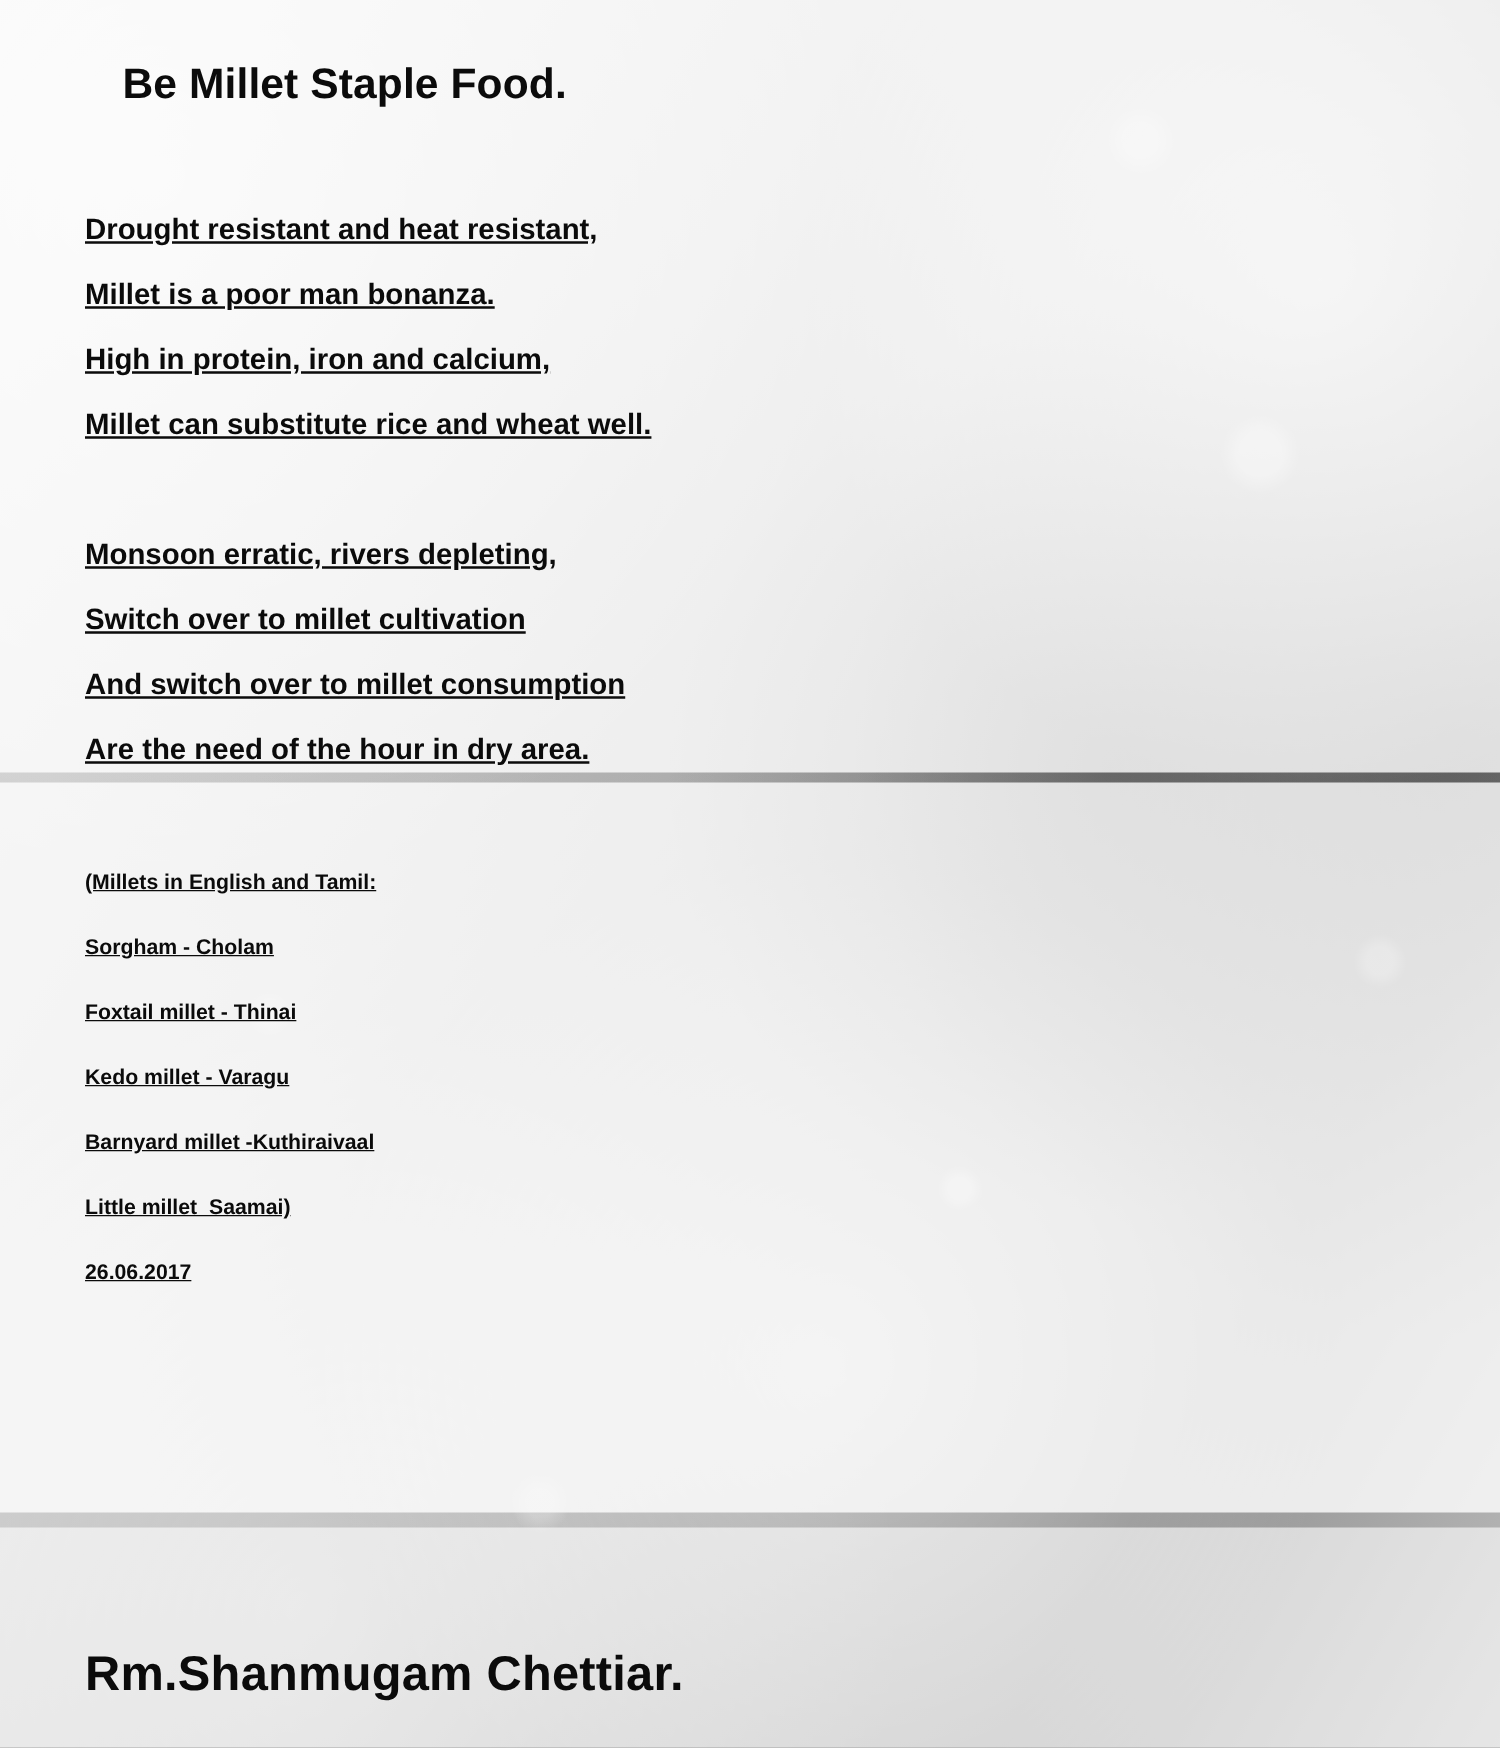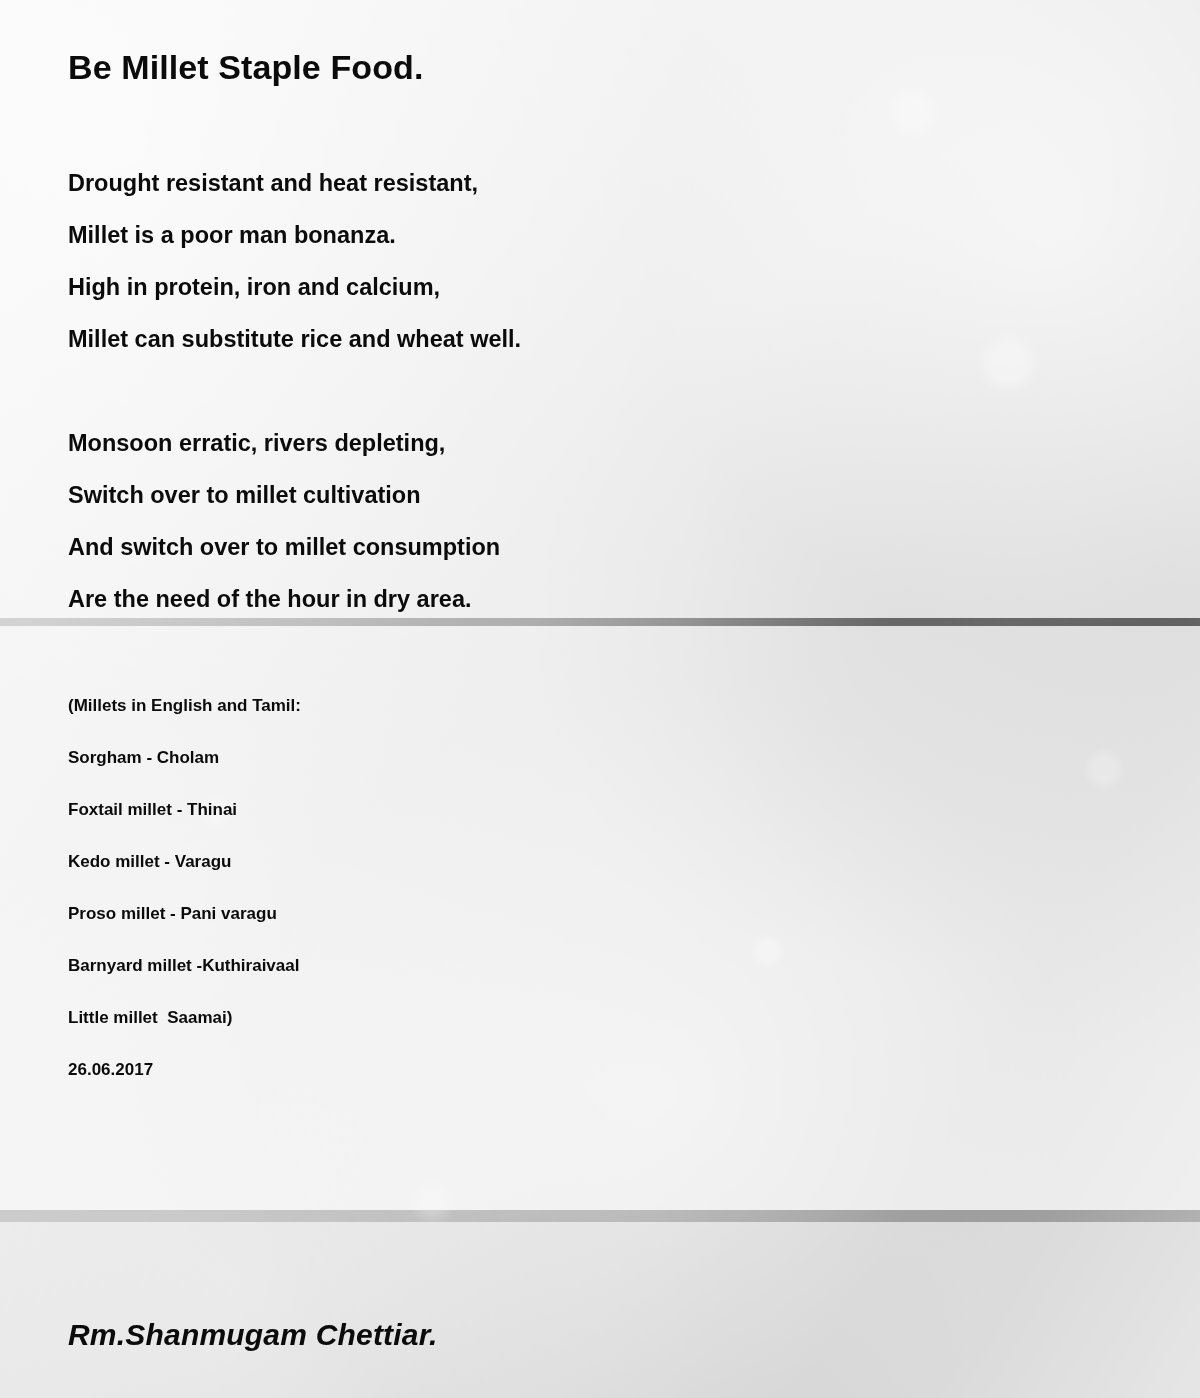--- a/index.html
+++ b/index.html
@@ -61,46 +61,46 @@
     position: absolute;
     left: 68px;
     color: #0b0b0b;
   }
 
   #title {
     top: 48px;
     font-size: 34px;
     font-weight: bold;
     letter-spacing: 0.1px;
+    margin-left: 30px;
   }
 
   #stanzas {
     top: 157px;
     font-size: 23.5px;
     font-weight: bold;
     line-height: 52px;
   }
   #stanzas .blank { height: 52px; }
 
   #millet-list {
     top: 680px;
     font-size: 17px;
     font-weight: bold;
     line-height: 52px;
   }
 
   #author {
     top: 1318px;
-    font-size: 30px;
+    font-size: 39px;
     font-weight: bold;
-    font-style: italic;
     letter-spacing: 0.2px;
   }
 
-  .line { white-space: pre; }
+  .line { white-space: pre; text-decoration: underline; }
 </style>
 </head>
 <body>
 
 <div id="bg"></div>
 
 <div class="panel" id="panel-top"></div>
 <div class="panel" id="panel-middle"></div>
 <div class="panel" id="panel-bottom"></div>
 
@@ -116,19 +116,18 @@
   <div class="line">Switch over to millet cultivation</div>
   <div class="line">And switch over to millet consumption</div>
   <div class="line">Are the need of the hour in dry area.</div>
 </div>
 
 <div class="content" id="millet-list">
   <div class="line">(Millets in English and Tamil:</div>
   <div class="line">Sorgham - Cholam</div>
   <div class="line">Foxtail millet - Thinai</div>
   <div class="line">Kedo millet - Varagu</div>
-  <div class="line">Proso millet - Pani varagu</div>
   <div class="line">Barnyard millet -Kuthiraivaal</div>
   <div class="line">Little millet  Saamai)</div>
   <div class="line">26.06.2017</div>
 </div>
 
 <div class="content" id="author">Rm.Shanmugam Chettiar.</div>
 
 </body></html>

